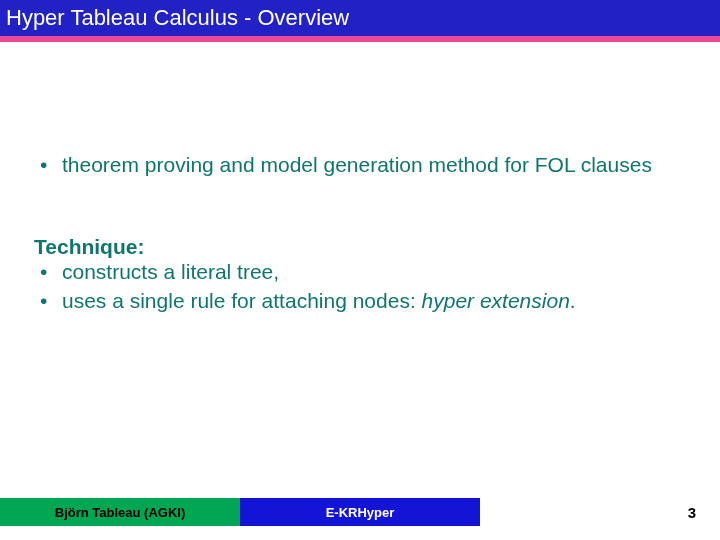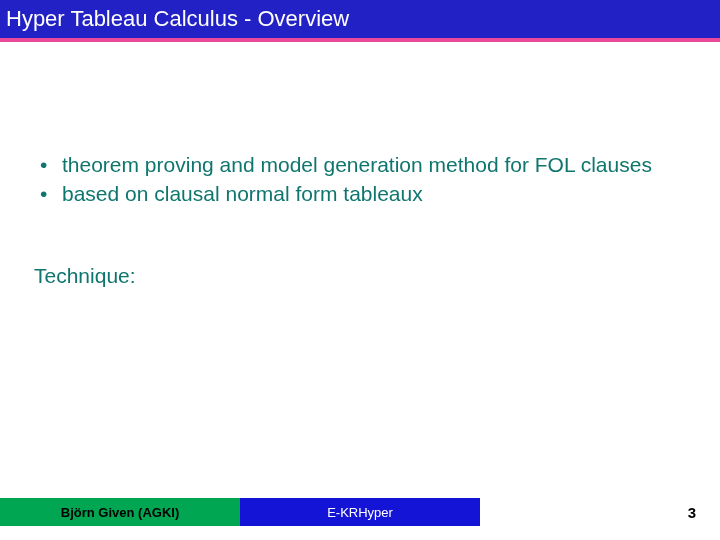--- a/index.html
+++ b/index.html
@@ -7,21 +7,21 @@
   body {
     font-family: Arial, Helvetica, sans-serif;
     background: #ffffff;
     position: relative;
     overflow: hidden;
   }
   .title-bar {
     background: #2121c6;
     height: 42px;
     width: 100%;
-    border-bottom: 4px solid #ec4899;
+    border-bottom: 6px solid #ec4899;
     display: flex;
     align-items: center;
     padding-left: 6px;
   }
   .title-text {
     color: #ffffff;
     font-size: 22px;
     font-weight: 400;
   }
   .content {
@@ -47,21 +47,21 @@
   }
   li.bullet::before {
     content: "•";
     position: absolute;
     left: 6px;
     top: 0;
     font-size: 21px;
   }
   .tech-label {
     font-size: 21px;
-    font-weight: 400;
+    font-weight: 700;
     padding-left: 8px;
   }
   .tech-given {
     font-size: 21px;
     padding-left: 22px;
     line-height: 1.3;
   }
   .hyper-ext {
     font-style: italic;
   }
@@ -96,53 +96,56 @@
     padding-right: 24px;
   }
   .footer-left-text {
     color: #000;
     font-size: 13px;
     font-weight: 700;
   }
   .footer-center-text {
     color: #fff;
     font-size: 13px;
-    font-weight: 400;
+    font-weight: 700;
   }
   .footer-right-text {
     color: #000;
     font-size: 15px;
     font-weight: 700;
   }
 </style>
 </head>
 <body>
 
 <div class="title-bar">
   <span class="title-text">Hyper Tableau Calculus - Overview</span>
 </div>
 
 <div class="content">
 
   <div class="block1">
     <ul>
       <li class="bullet">theorem proving and model generation method for FOL clauses</li>
-      <li class="bullet">based on clausal normal form tableaux</li>
     </ul>
   </div>
 
   <div class="block2">
     <div class="tech-label">Technique:</div>
+    <ul>
+      <li class="bullet">constructs a literal tree,</li>
+      <li class="bullet"><span>uses a single rule for attaching nodes: </span><span class="hyper-ext">hyper extension</span><span>.</span></li>
+    </ul>
   </div>
 
 </div>
 
 <div class="footer">
   <div class="footer-left">
-    <span class="footer-left-text">Björn Given (AGKI)</span>
+    <span class="footer-left-text">Björn Tableau (AGKI)</span>
   </div>
   <div class="footer-center">
     <span class="footer-center-text">E-KRHyper</span>
   </div>
   <div class="footer-right">
     <span class="footer-right-text">3</span>
   </div>
 </div>
 
 </body></html>

